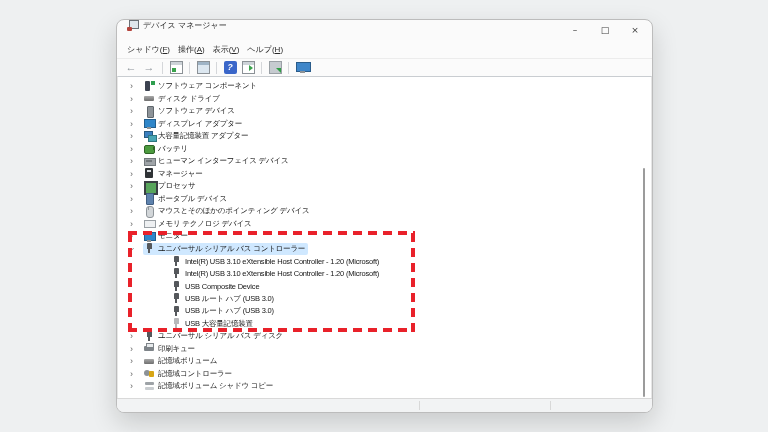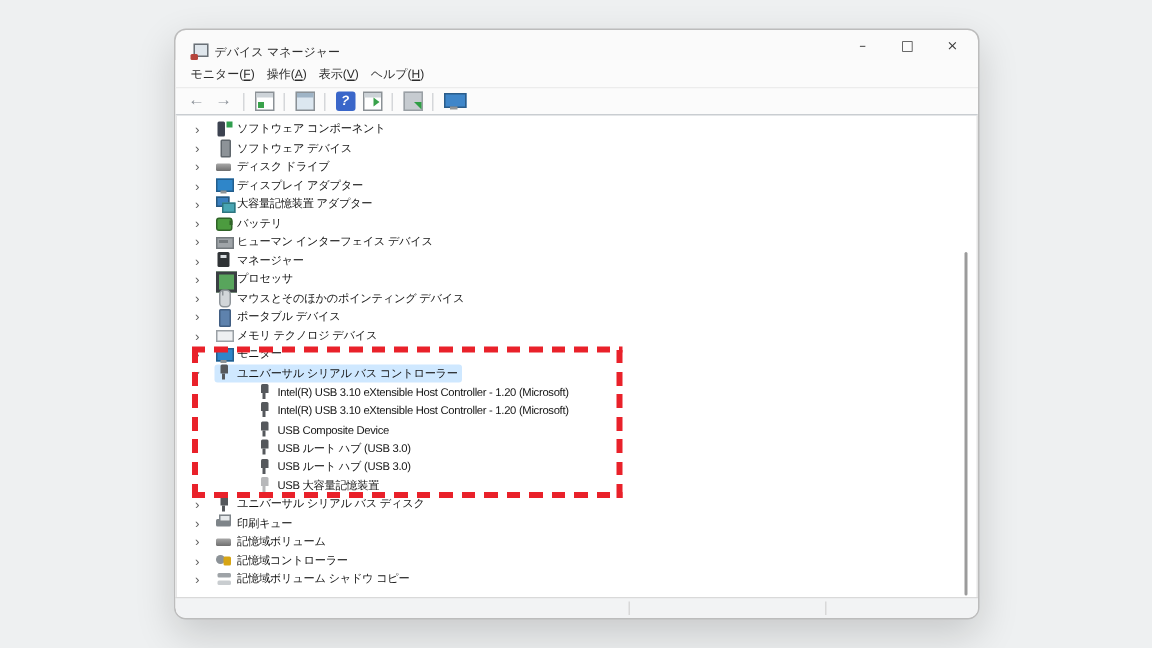--- a/index.html
+++ b/index.html
@@ -4,21 +4,21 @@
 <style>
   * { box-sizing: border-box; margin: 0; padding: 0; cursor: default; }
   html,body { width:768px; height:432px; overflow:hidden; }
   body { background:#eef0f1; font-family:"Liberation Sans","DejaVu Sans",sans-serif; color:#1b1b1b; }
 
   .window { position:absolute; left:116px; top:19px; width:537px; height:394px;
             background:#fafafa; border:1px solid #bcbcbc; border-radius:8px;
             box-shadow:0 10px 26px rgba(0,0,0,.16); display:flex; flex-direction:column; }
 
   
-  .titlebar { height:20px; display:flex; align-items:flex-end; padding:0 2px 0 10px; flex:0 0 20px; }
+  .titlebar { height:20px; display:flex; align-items:flex-start; padding:0 2px 0 10px; flex:0 0 20px; }
   .appico { width:11px; height:11px; position:relative; flex:0 0 11px; }
   .appico::before { content:""; position:absolute; left:2px; top:0; width:8px; height:7px;
                     background:#dfe6ec; border:1px solid #6a7076; }
   .appico::after  { content:""; position:absolute; left:0; bottom:0; width:5px; height:4px;
                     background:#b5443c; border-radius:1px; }
   .title { font-size:8px; margin-left:5px; color:#2b2b2b; white-space:nowrap; }
   .wctrls { margin-left:auto; display:flex; }
   .wbtn { width:30px; height:19px; border:0; background:transparent; font-size:9px;
           color:#3a3a3a; display:flex; align-items:center; justify-content:center;
           font-family:"DejaVu Sans",sans-serif; border-radius:4px; }
@@ -142,21 +142,21 @@
   <div class="titlebar">
     <i class="appico"></i>
     <span class="title">デバイス マネージャー</span>
     <div class="wctrls">
         <button class="wbtn">–</button>
         <button class="wbtn">□</button>
         <button class="wbtn">×</button>
       </div>
   </div>
   <div class="menubar">
-  <div class="mitem"><span class="mpre">モニター(</span><span class="mkey">F</span><span class="mpost">)</span></div>
+  <div class="mitem"><span class="mpre">シャドウ(</span><span class="mkey">F</span><span class="mpost">)</span></div>
 
   <div class="mitem"><span class="mpre">操作(</span><span class="mkey">A</span><span class="mpost">)</span></div>
 
   <div class="mitem"><span class="mpre">表示(</span><span class="mkey">V</span><span class="mpost">)</span></div>
 
   <div class="mitem"><span class="mpre">ヘルプ(</span><span class="mkey">H</span><span class="mpost">)</span></div>
 </div>
   <div class="toolbar">
       <button class="tbbtn">
         <i class="tbico" data-icon="back-icon"></i>
@@ -194,36 +194,36 @@
     <span class="chev"></span>
     <span class="hl">
       <i class="ico" data-icon="software-components-icon"></i>
       <span class="lbl">ソフトウェア コンポーネント</span>
     </span>
   </div>
 
   <div class="trow" data-level="1" data-chev="collapsed">
     <span class="chev"></span>
     <span class="hl">
+      <i class="ico" data-icon="disk-drive-icon"></i>
+      <span class="lbl">ディスク ドライブ</span>
+    </span>
+  </div>
+
+  <div class="trow" data-level="1" data-chev="collapsed">
+    <span class="chev"></span>
+    <span class="hl">
       <i class="ico" data-icon="software-devices-icon"></i>
       <span class="lbl">ソフトウェア デバイス</span>
     </span>
   </div>
 
   <div class="trow" data-level="1" data-chev="collapsed">
     <span class="chev"></span>
     <span class="hl">
-      <i class="ico" data-icon="disk-drive-icon"></i>
-      <span class="lbl">ディスク ドライブ</span>
-    </span>
-  </div>
-
-  <div class="trow" data-level="1" data-chev="collapsed">
-    <span class="chev"></span>
-    <span class="hl">
       <i class="ico" data-icon="display-adapter-icon"></i>
       <span class="lbl">ディスプレイ アダプター</span>
     </span>
   </div>
 
   <div class="trow" data-level="1" data-chev="collapsed">
     <span class="chev"></span>
     <span class="hl">
       <i class="ico" data-icon="network-adapter-icon"></i>
       <span class="lbl">大容量記憶装置 アダプター</span>
@@ -258,30 +258,30 @@
     <span class="chev"></span>
     <span class="hl">
       <i class="ico" data-icon="processor-icon"></i>
       <span class="lbl">プロセッサ</span>
     </span>
   </div>
 
   <div class="trow" data-level="1" data-chev="collapsed">
     <span class="chev"></span>
     <span class="hl">
+      <i class="ico" data-icon="portable-device-icon"></i>
+      <span class="lbl">ポータブル デバイス</span>
+    </span>
+  </div>
+
+  <div class="trow" data-level="1" data-chev="collapsed">
+    <span class="chev"></span>
+    <span class="hl">
       <i class="ico" data-icon="mouse-icon"></i>
       <span class="lbl">マウスとそのほかのポインティング デバイス</span>
-    </span>
-  </div>
-
-  <div class="trow" data-level="1" data-chev="collapsed">
-    <span class="chev"></span>
-    <span class="hl">
-      <i class="ico" data-icon="portable-device-icon"></i>
-      <span class="lbl">ポータブル デバイス</span>
     </span>
   </div>
 
   <div class="trow" data-level="1" data-chev="collapsed">
     <span class="chev"></span>
     <span class="hl">
       <i class="ico" data-icon="memory-tech-icon"></i>
       <span class="lbl">メモリ テクノロジ デバイス</span>
     </span>
   </div>

